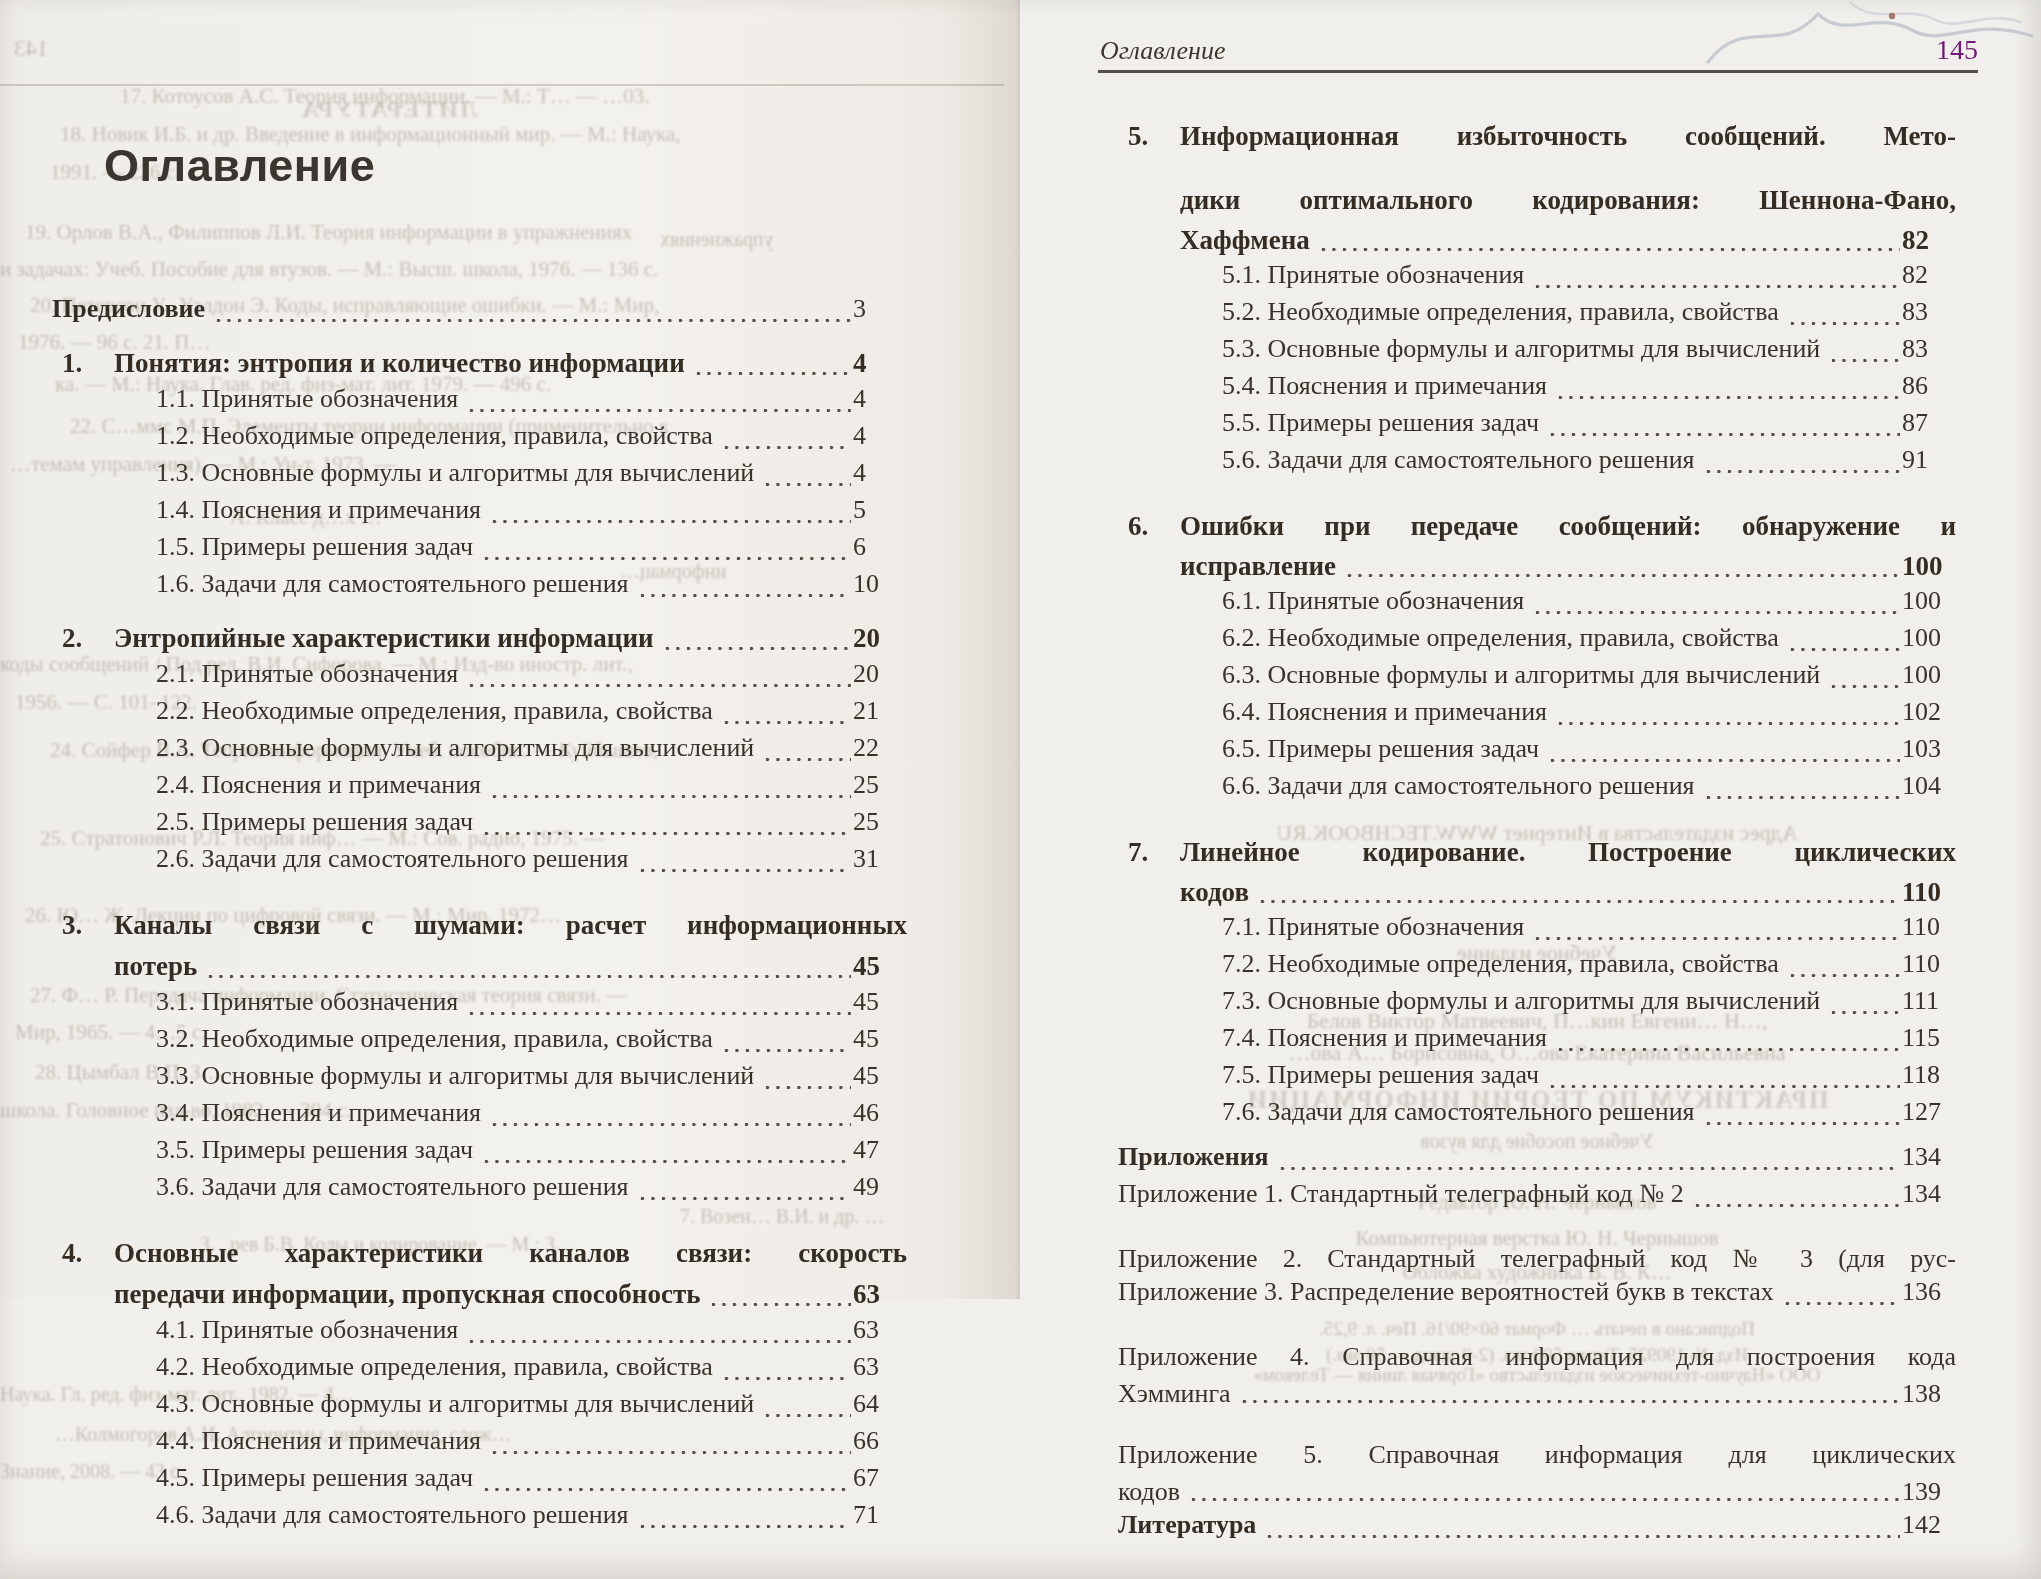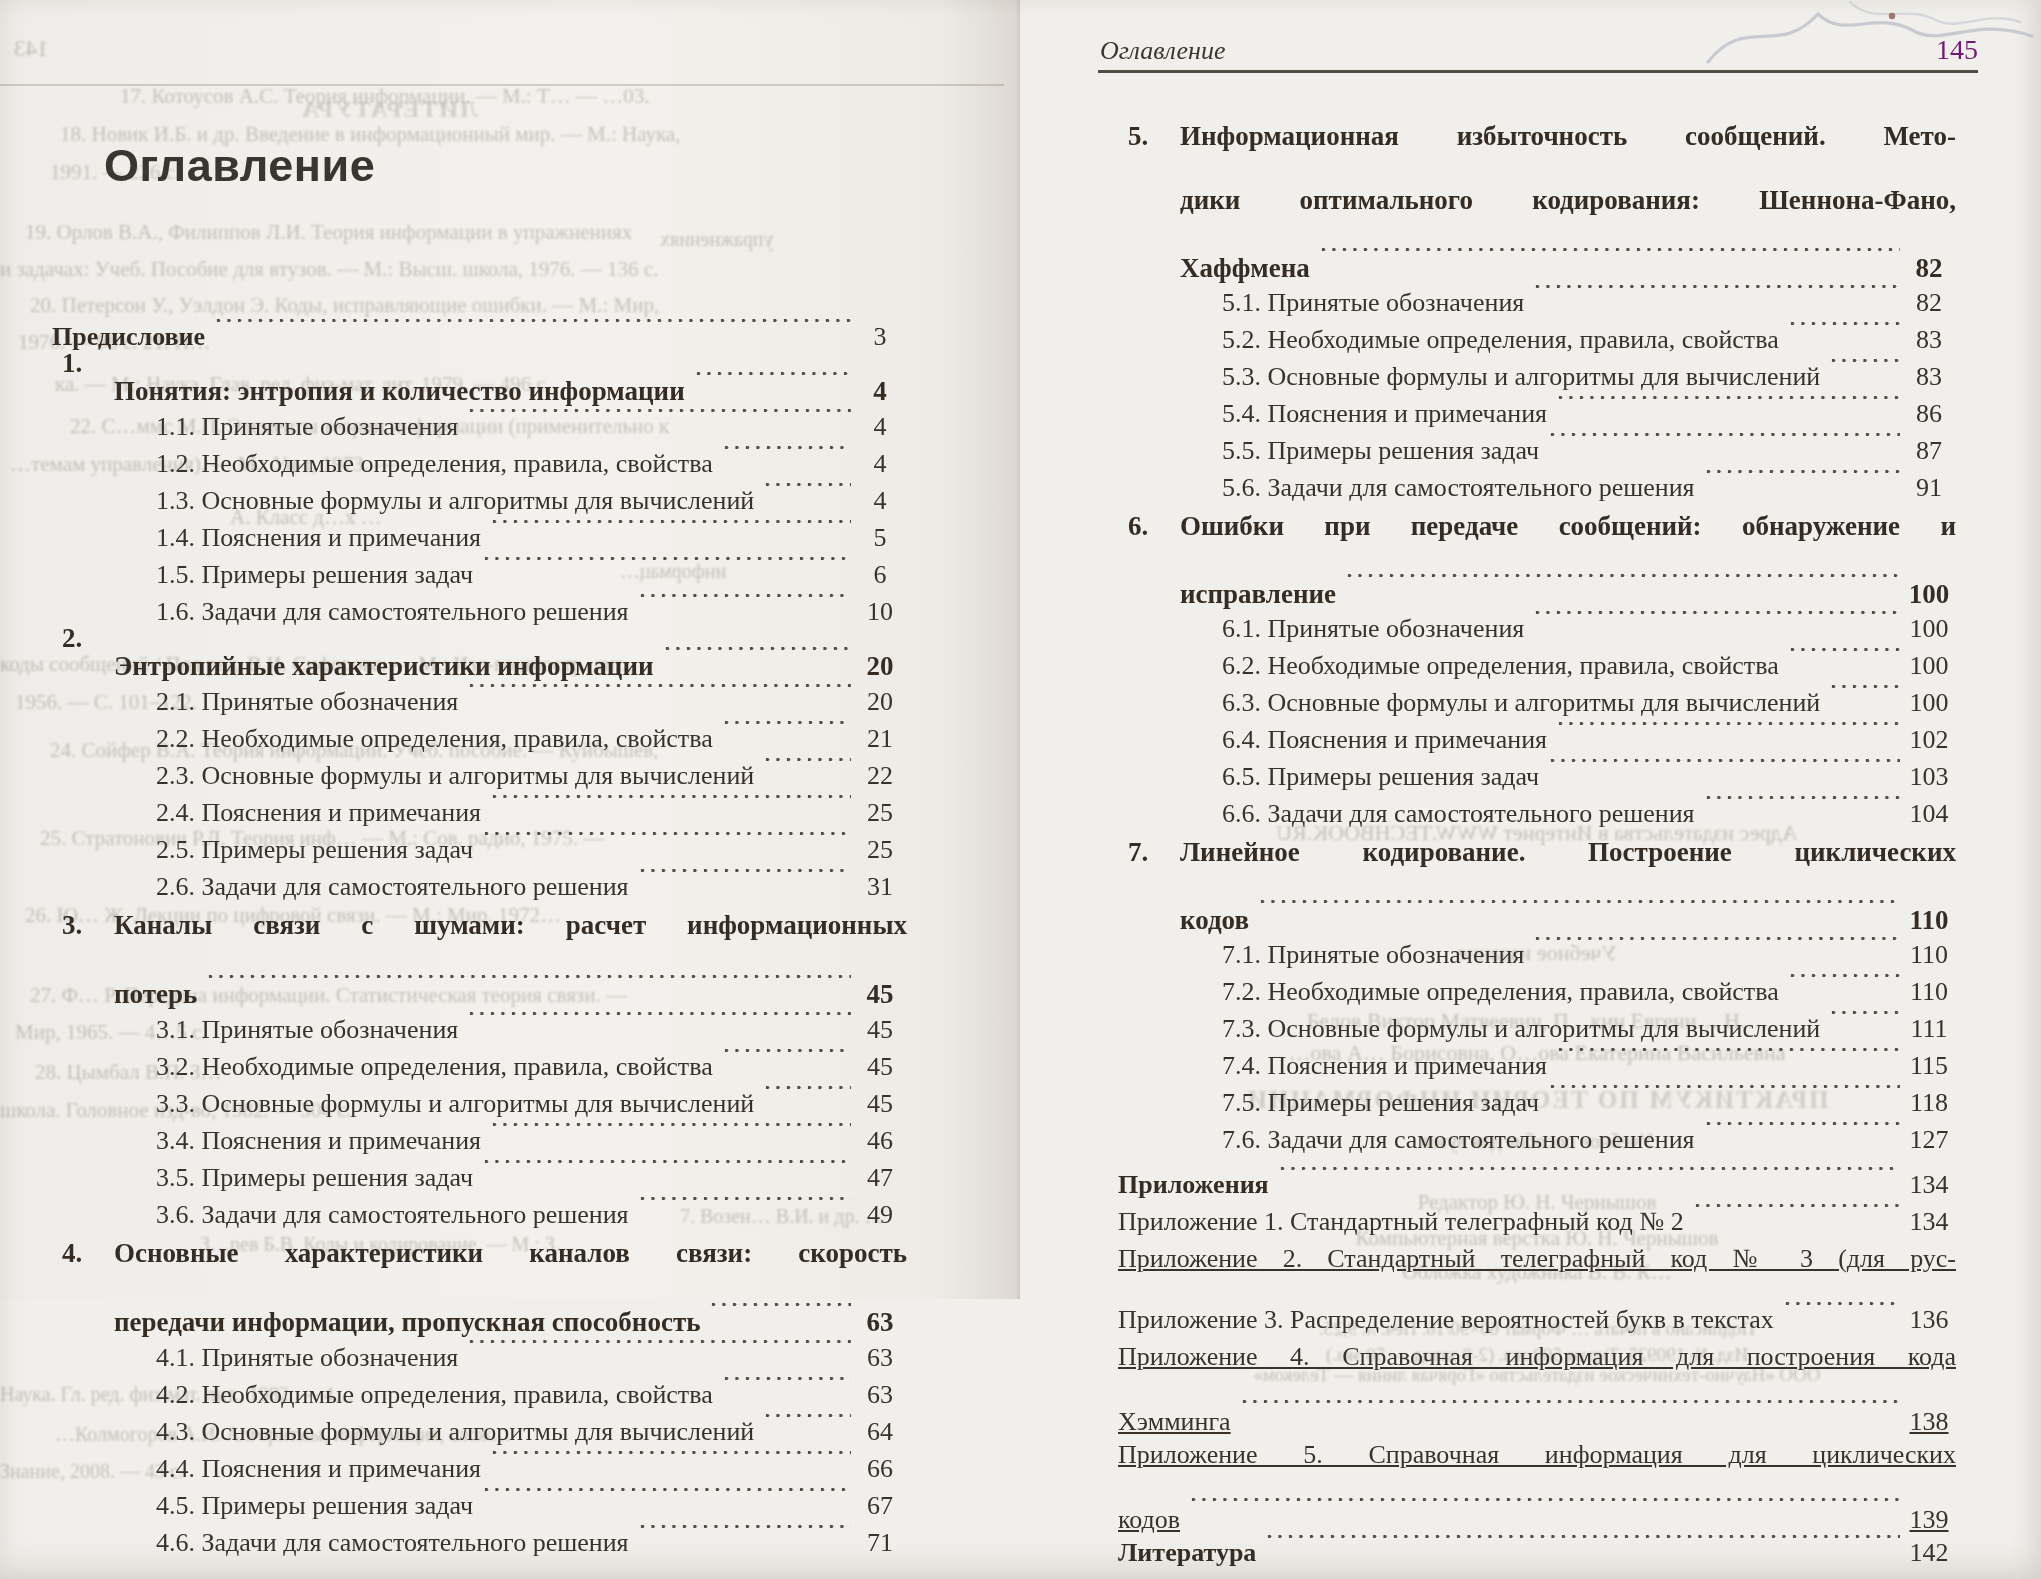--- a/index.html
+++ b/index.html
@@ -32,32 +32,32 @@
   .lp .toc{left:52px;top:294px;width:855px;}
   .rp .toc{left:98px;top:92px;width:838px;}
   .row{display:flex;align-items:baseline;height:37px;font-size:26px;}
   .lbl{white-space:nowrap;}
   .bold{font-weight:bold;color:#352d24;}
   .num{white-space:pre;}
   .sub{padding-left:104px;}
   .dots{flex:1;min-width:26px;align-self:flex-end;height:7px;margin:0 2px 7px 10px;
     background-image:radial-gradient(circle at 3.5px 3.5px, rgba(58,50,41,.85) 1.55px, transparent 1.95px);
     background-size:10.5px 7px;background-repeat:repeat-x;}
-  .pg{min-width:54px;text-align:center;white-space:nowrap;margin-top:28px;}
+  .pg{min-width:54px;text-align:left;white-space:nowrap;}
   .chapter,.app{position:relative;}
   .chapter{padding-left:62px;font-weight:bold;color:#352c23;}
   .chapter > .cnum{position:absolute;left:10px;top:0;}
   .lp .chapter{margin-top:12px;}
   .lp .chapter.gap{margin-top:24px;}
   .rp .chapter.gap{margin-top:8px;}
   .rp .gap{margin-top:8px;}
   .tline{text-align:justify;text-align-last:justify;word-spacing:1px;margin-top:24px;}
   .lp .chapter .tline,.lp .chapter .row,.lp .chapter > .cnum{line-height:41px;height:41px;font-size:27px;}
   .rp .chapter .tline,.rp .chapter .row,.rp .chapter > .cnum{line-height:40px;height:40px;font-size:27px;}
-  .app .tline,.app .row{line-height:37px;height:37px;font-size:26px;text-decoration:underline;}
+  .app .tline,.app .row{line-height:37px;height:37px;font-size:26px;}
   #scribble{position:absolute;left:1700px;top:0;z-index:3;}
 </style>
 </head>
 <body>
 
 <div id="stage">
 
   <div class="page left lp">
     <div class="ghostlayer" id="ghosts-left">
         <div class="ghost m" style="left: 14px; top: 36px; font-size: 23px;">143</div>

